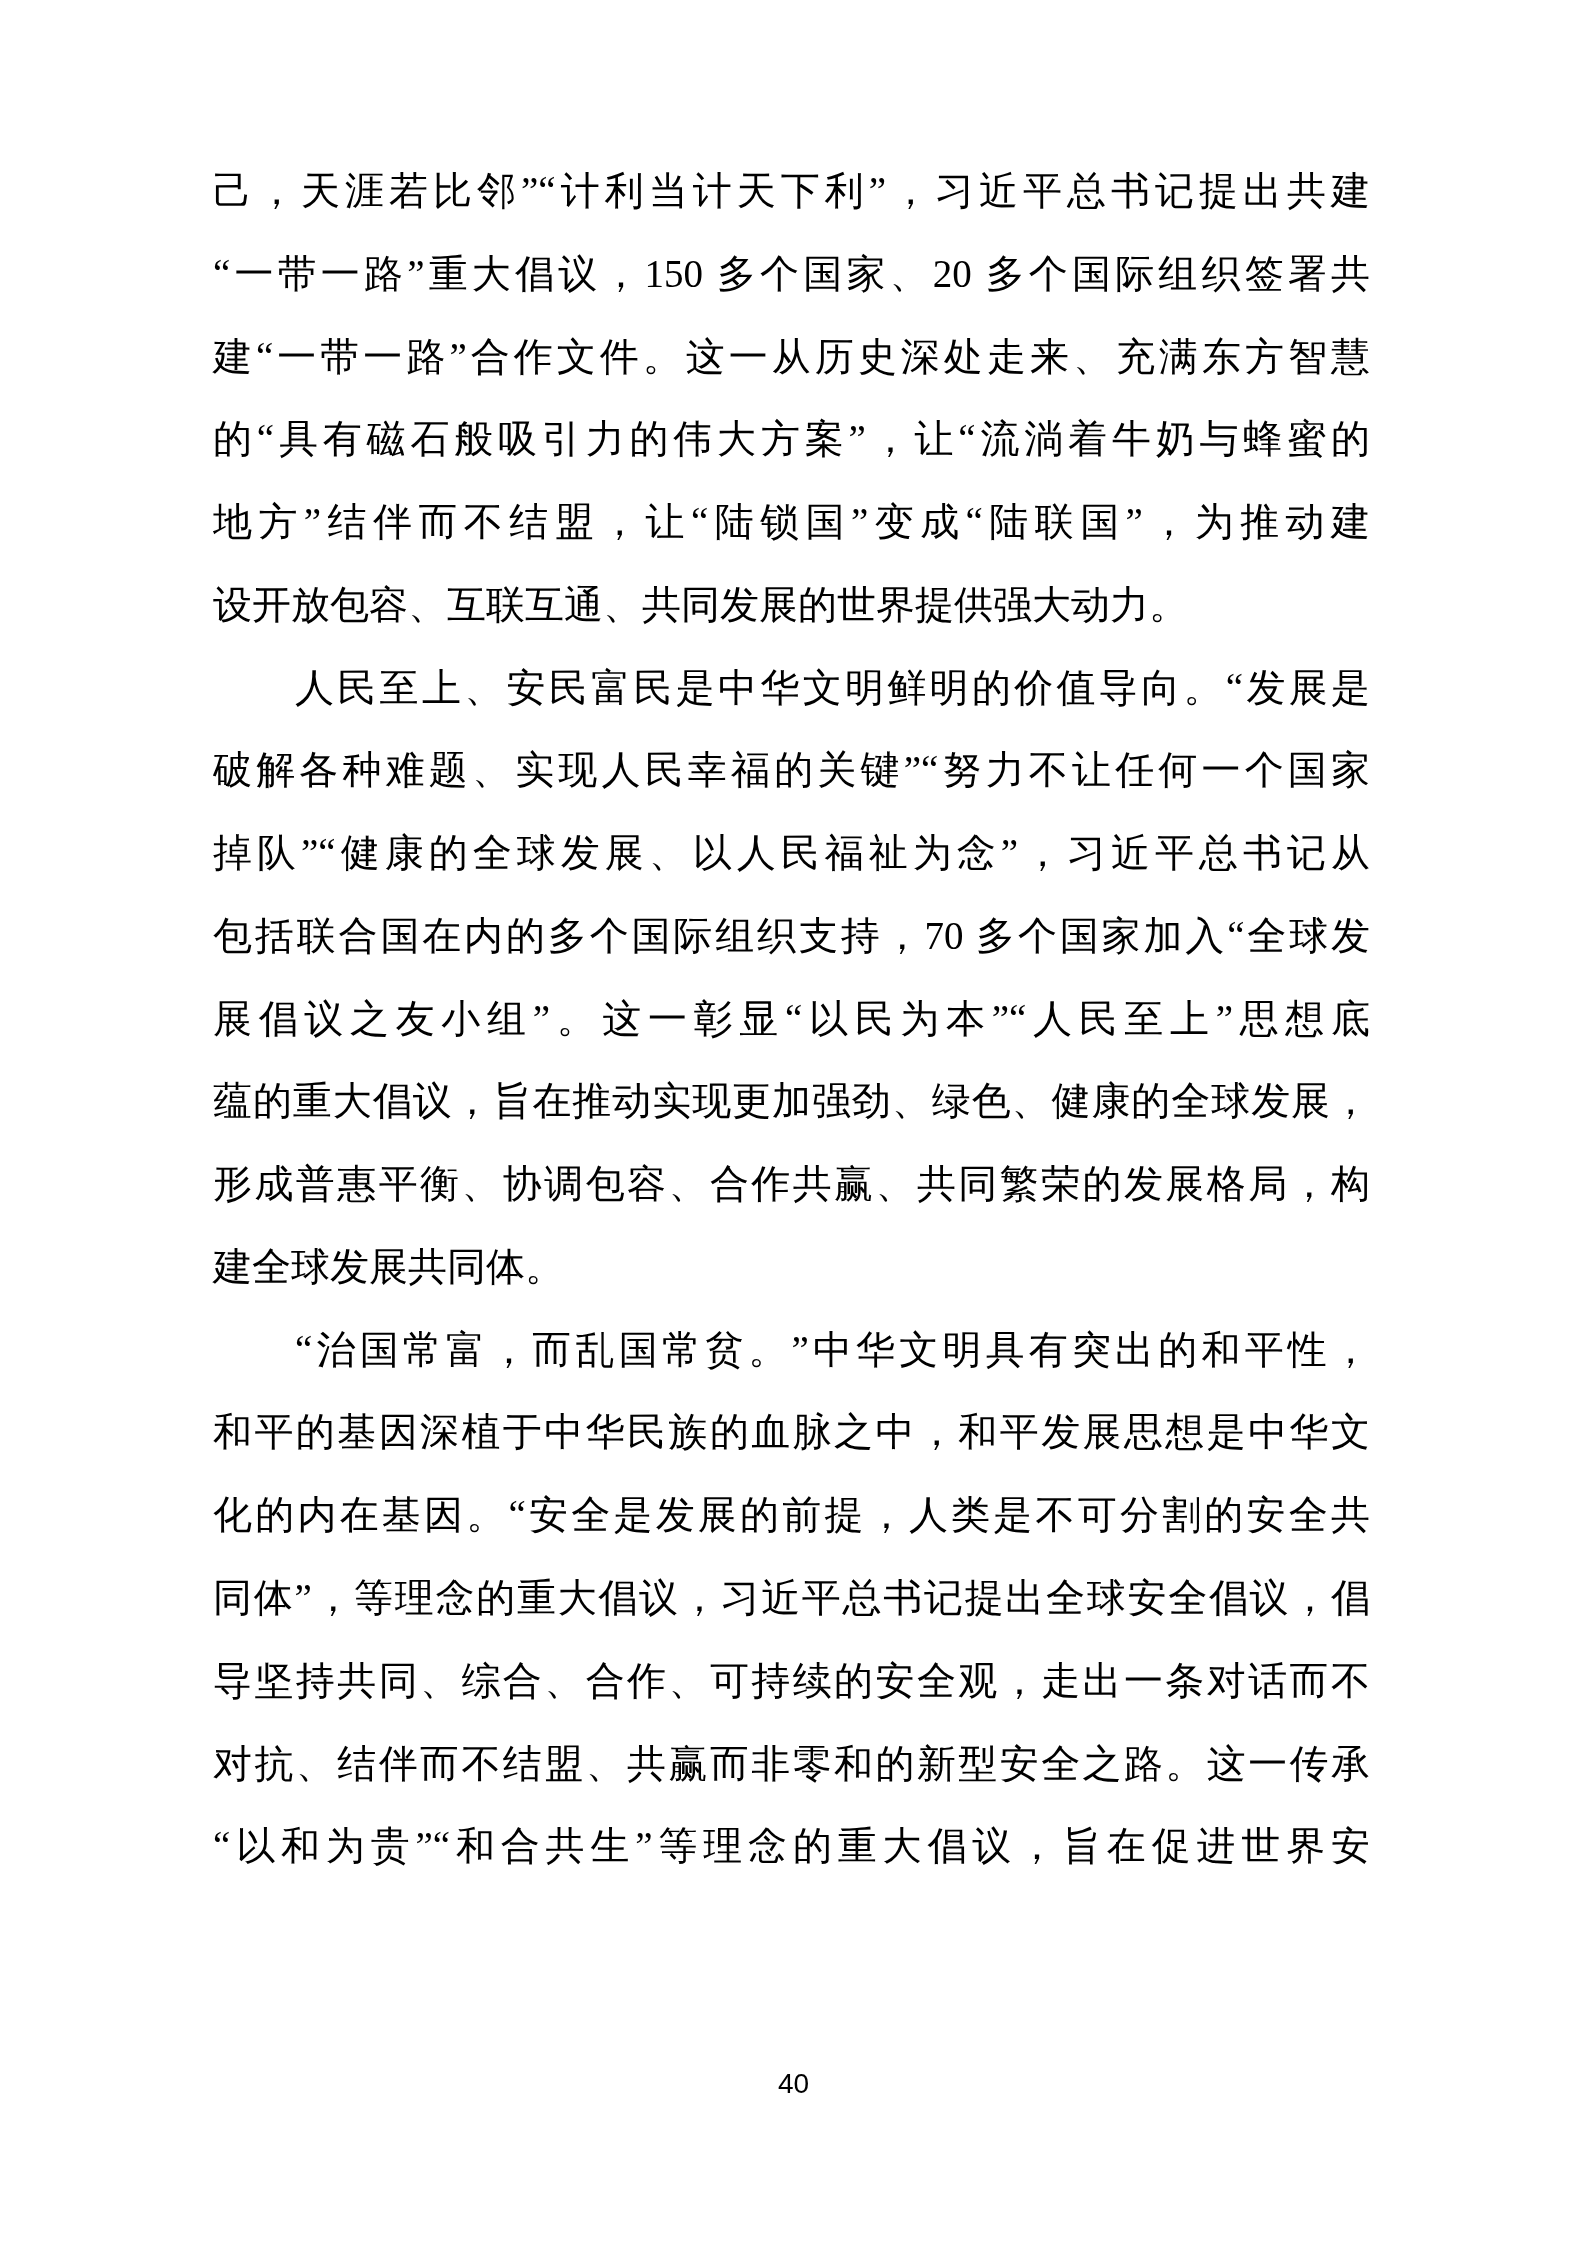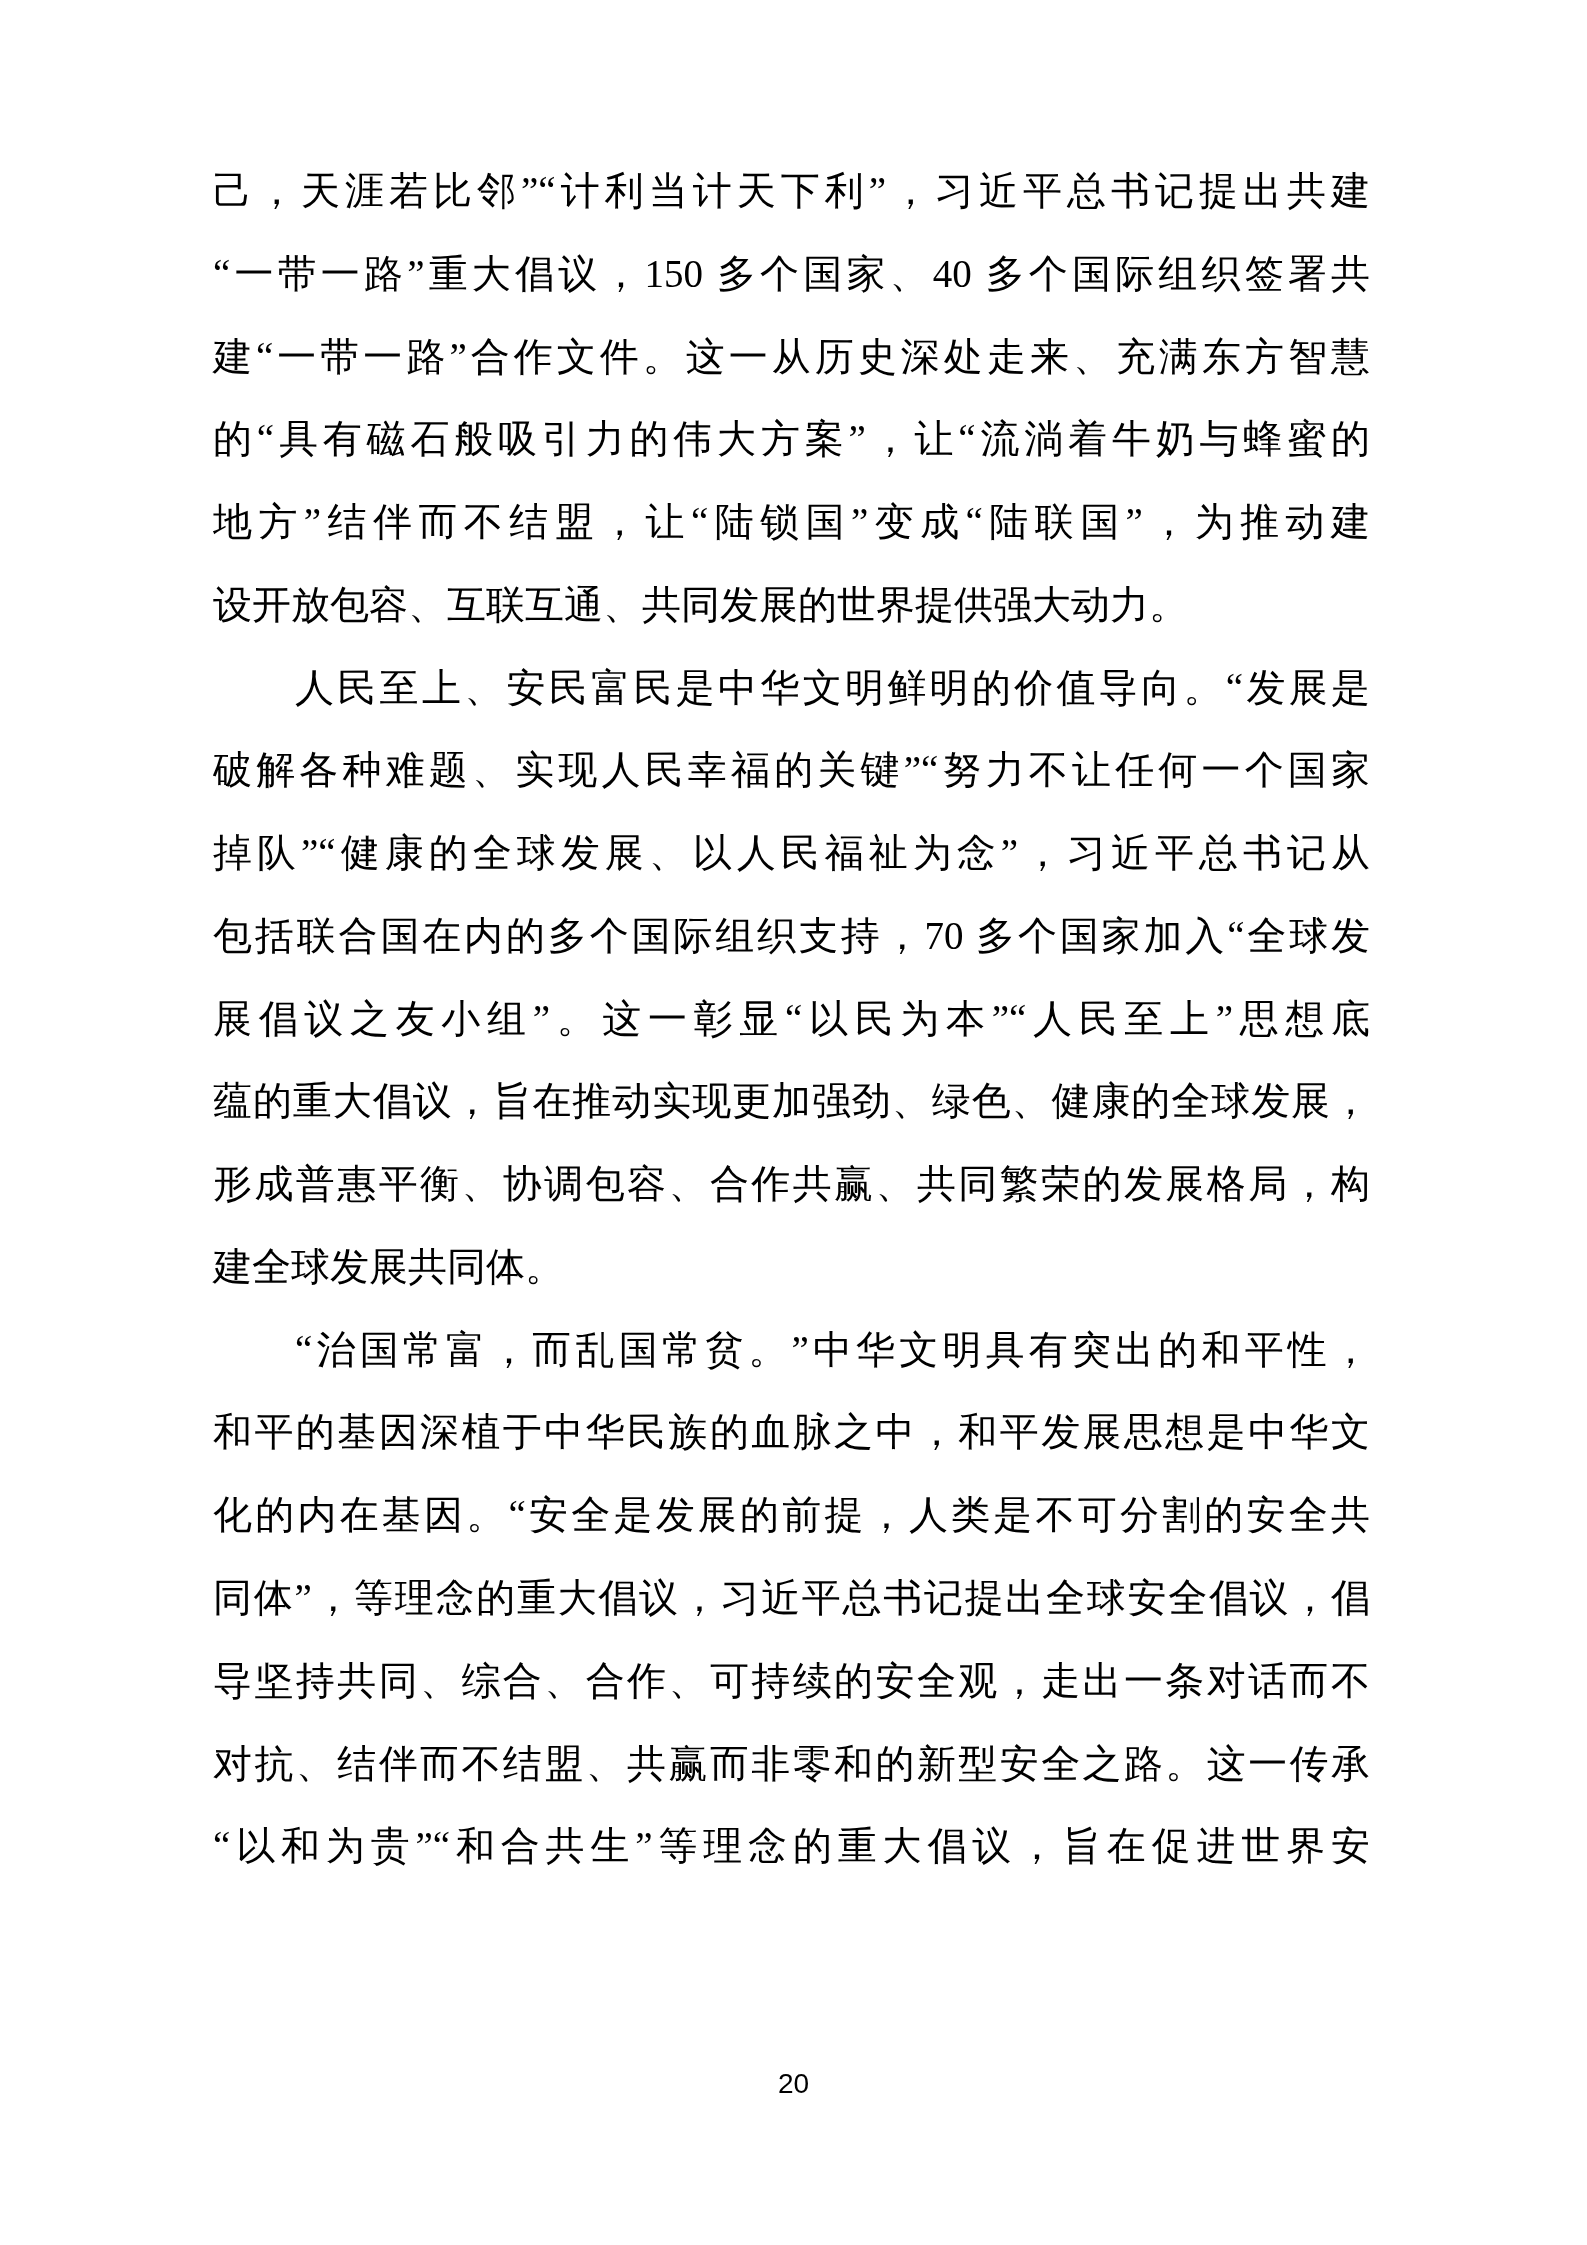--- a/index.html
+++ b/index.html
@@ -52,35 +52,35 @@
     line-height: 32px;
     color: #000000;
   }
 </style>
 </head>
 <body>
 
 <div class="page">
   <div class="text-block" id="text-block">
       <div class="line fill">己，天涯若比邻”“计利当计天下利”，习近平总书记提出共建</div>
-      <div class="line fill">“一带一路”重大倡议，150 多个国家、40 多个国际组织签署共</div>
+      <div class="line fill">“一带一路”重大倡议，150 多个国家、20 多个国际组织签署共</div>
       <div class="line fill">建“一带一路”合作文件。这一从历史深处走来、充满东方智慧</div>
       <div class="line fill">的“具有磁石般吸引力的伟大方案”，让“流淌着牛奶与蜂蜜的</div>
       <div class="line fill">地方”结伴而不结盟，让“陆锁国”变成“陆联国”，为推动建</div>
       <div class="line">设开放包容、互联互通、共同发展的世界提供强大动力。</div>
       <div class="line fill indent">人民至上、安民富民是中华文明鲜明的价值导向。“发展是</div>
       <div class="line fill">破解各种难题、实现人民幸福的关键”“努力不让任何一个国家</div>
       <div class="line fill">掉队”“健康的全球发展、以人民福祉为念”，习近平总书记从</div>
       <div class="line fill">包括联合国在内的多个国际组织支持，70 多个国家加入“全球发</div>
       <div class="line fill">展倡议之友小组”。这一彰显“以民为本”“人民至上”思想底</div>
       <div class="line fill">蕴的重大倡议，旨在推动实现更加强劲、绿色、健康的全球发展，</div>
       <div class="line fill">形成普惠平衡、协调包容、合作共赢、共同繁荣的发展格局，构</div>
       <div class="line">建全球发展共同体。</div>
       <div class="line fill indent">“治国常富，而乱国常贫。”中华文明具有突出的和平性，</div>
       <div class="line fill">和平的基因深植于中华民族的血脉之中，和平发展思想是中华文</div>
       <div class="line fill">化的内在基因。“安全是发展的前提，人类是不可分割的安全共</div>
       <div class="line fill">同体”，等理念的重大倡议，习近平总书记提出全球安全倡议，倡</div>
       <div class="line fill">导坚持共同、综合、合作、可持续的安全观，走出一条对话而不</div>
       <div class="line fill">对抗、结伴而不结盟、共赢而非零和的新型安全之路。这一传承</div>
       <div class="line fill">“以和为贵”“和合共生”等理念的重大倡议，旨在促进世界安</div>
     </div>
-  <div class="page-number">20</div>
+  <div class="page-number">40</div>
 </div>
 
 </body></html>

